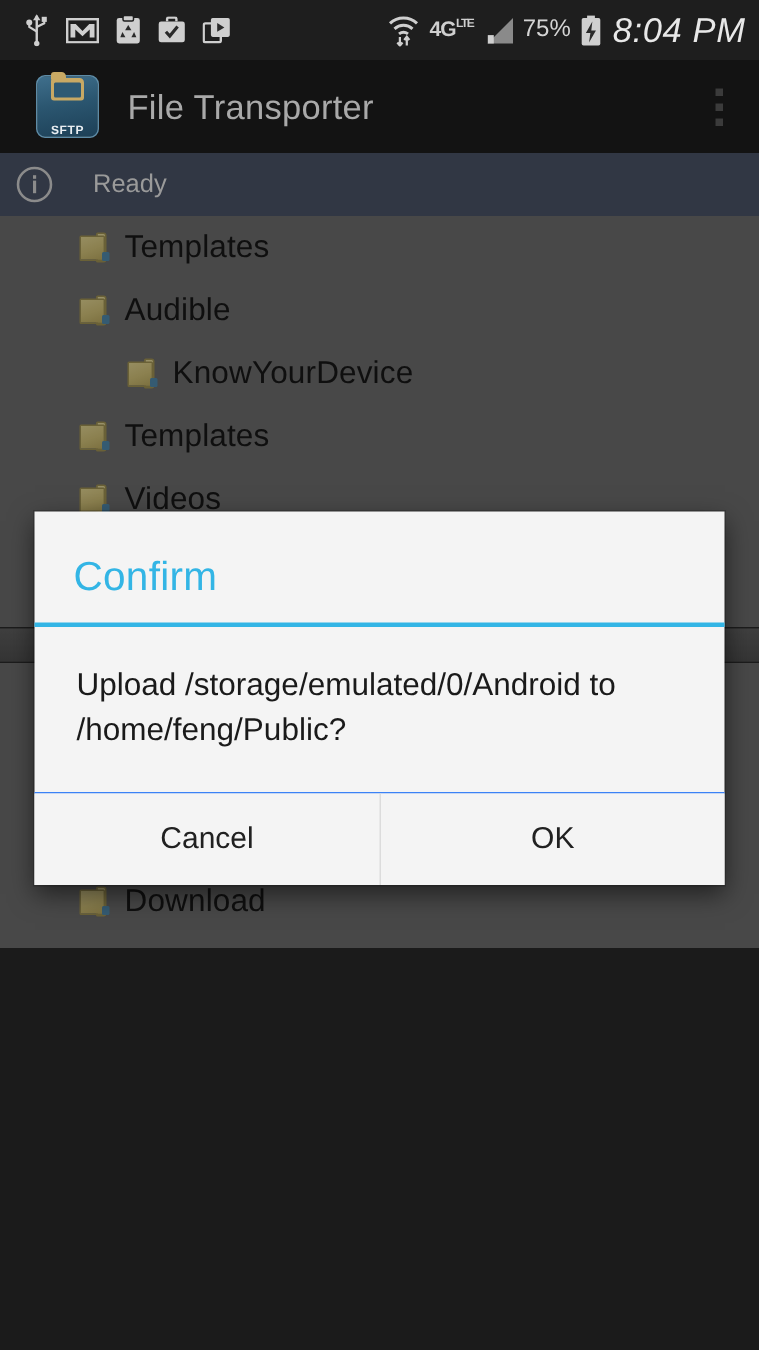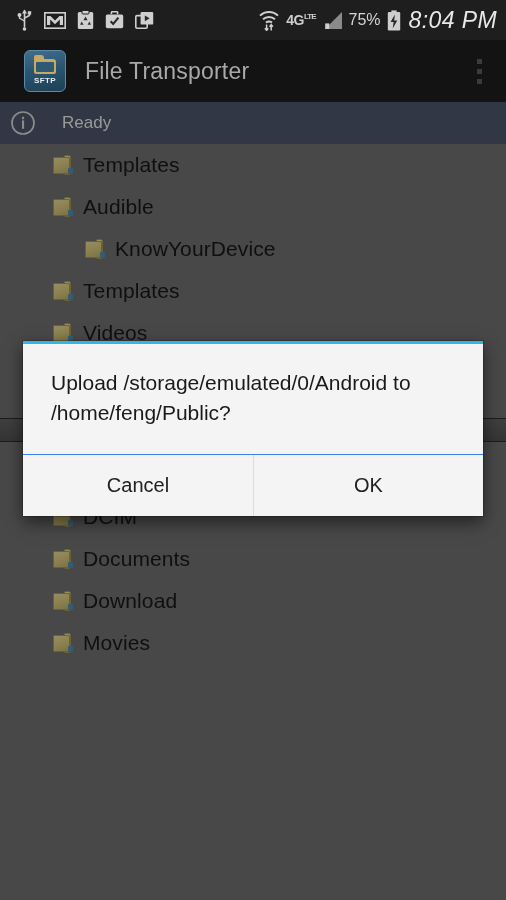--- a/index.html
+++ b/index.html
@@ -4,21 +4,21 @@
 <style>
   * { margin:0; padding:0; box-sizing:border-box; }
   html, body {
     width:506px; height:900px;
     background:#1b1b1b;
     font-family:"Liberation Sans", sans-serif;
     overflow:hidden;
   }
   #screen {
     position:relative;
-    width:506px; height:900px;
+    width:506px; height:632px;
     background:#6a6a6a;
     overflow:hidden;
   }
 
   
   #statusbar {
     position:absolute; left:0; top:0;
     width:506px; height:40px;
     background:#1e1e1e;
     display:flex; align-items:center;
@@ -41,21 +41,21 @@
     display:flex; align-items:center;
     padding:0 14px 0 24px;
     z-index:30;
   }
   #app-icon {
     width:42px; height:42px; border-radius:6px;
     background:linear-gradient(170deg,#3f6f8c 0%,#2b5670 45%,#1d4057 100%);
     border:1px solid #5d8ba6;
     position:relative; flex:0 0 auto;
     display:flex; flex-direction:column;
-    align-items:center; justify-content:center;
+    align-items:center; justify-content:space-between;
   }
   #app-icon .folder {
     width:22px; height:15px; margin-top:1px;
     background:#c8a964;
     border-radius:2px 3px 2px 2px;
     position:relative;
   }
   #app-icon .folder:before {
     content:""; position:absolute; left:0; top:-4px;
     width:10px; height:5px; background:#c8a964;
@@ -371,20 +371,21 @@
   </div>
 
   <div id="splitter">
     <div class="grip l"></div>
     <div class="grip r"></div>
   </div>
 
   <div id="scrim"></div>
 
   <div id="dialog">
+    <div id="dlg-title">Confirm</div>
     <div id="dlg-rule"></div>
     <div id="dlg-msg">Upload /storage/emulated/0/Android to /home/feng/Public?</div>
     <div id="dlg-buttons">
       <div class="dlg-btn left">Cancel</div>
       <div class="dlg-btn right">OK</div>
     </div>
   </div>
 
 </div>
 

